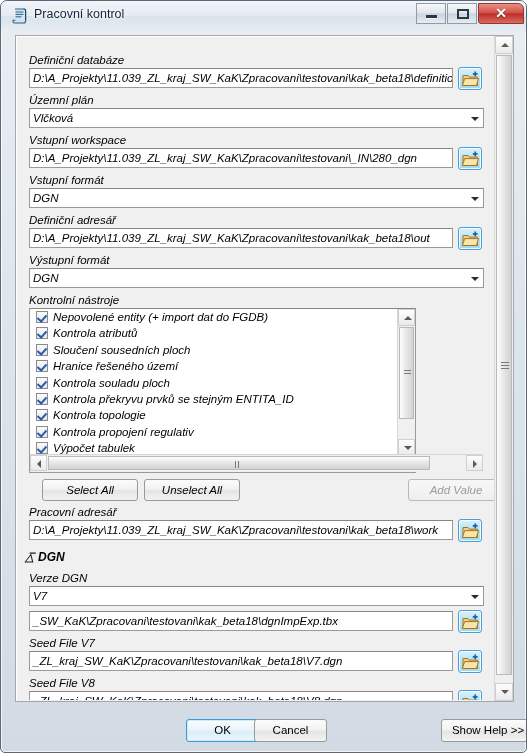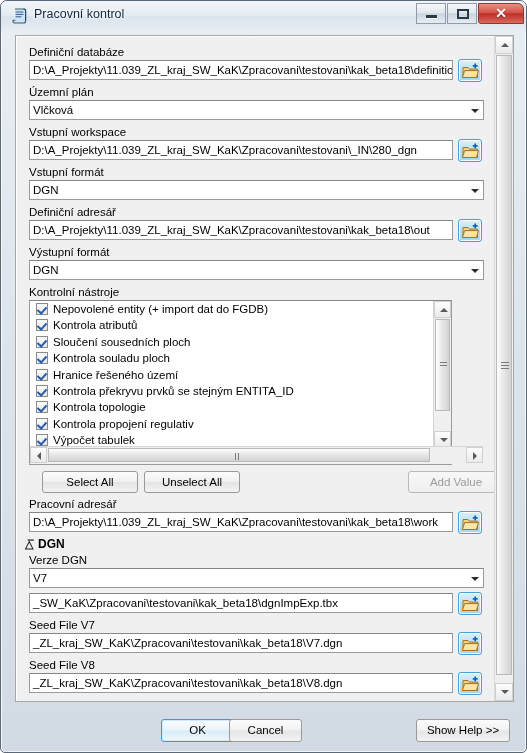--- a/index.html
+++ b/index.html
@@ -109,21 +109,22 @@
     left: 1px; top: 1px;
     width: 479px;
     height: 663px;
     overflow: hidden;
     background: #f0f0f0;
   }
   .inner {
     position: absolute;
     left: 0; top: 0;
     width: 479px;
-    padding: 8px 0 0 0;
+    padding: 16px 0 0 0;
+    font-style: italic;
   }
 
   
   .label {
     font-size: 11.5px;
     color: #000;
     margin: 0 0 1px 12px;
     line-height: 14px;
     white-space: nowrap;
   }
@@ -184,21 +185,21 @@
     border-radius: 3px;
     background: linear-gradient(180deg,#d9f1fb 0%, #b6e3f7 50%, #9ed8f3 100%);
     box-shadow: inset 0 0 0 1px rgba(255,255,255,.85);
   }
   .browse svg { position: absolute; left: 3px; top: 3px; }
 
   
   .listbox {
     position: relative;
     margin: 0 0 0 12px;
-    width: 423px;
+    width: 387px;
     height: 165px;
     box-sizing: border-box;
     background: #fff;
     border: 1px solid #9a9a9a;
     border-top-color: #868686;
   }
   .list-items {
     position: absolute;
     left: 0; top: 0;
     width: 436px;
@@ -310,21 +311,21 @@
   }
   .pbtn.disabled { color: #9b9b9b; background: linear-gradient(180deg,#f7f7f7,#efefef); border-color:#b9b9b9; }
 
   
   .section {
     margin: 6px 0 2px 8px;
     font-size: 12px;
     font-weight: bold;
     color: #000;
     white-space: nowrap;
-    line-height: 13px;
+    line-height: 23px;
   }
   .chev { display:inline-block; width: 13px; color:#1a1a1a; font-size: 11px; }
 
   
   .outer-sb {
     position: absolute;
     right: 0; top: 0;
     width: 18px;
     height: 665px;
     background: #f0f0f0;
@@ -359,20 +360,21 @@
     box-sizing: border-box;
     border: 1px solid #9a9a9a;
     border-radius: 3px;
     background: linear-gradient(180deg,#fcfcfc 0%,#f2f2f2 48%,#e4e4e4 52%,#f3f3f3 100%);
     font-family: "Liberation Sans", sans-serif;
     font-size: 11.5px;
     color: #000;
     text-align: center;
     line-height: 21px;
     white-space: nowrap;
+    margin-left: 25px;
   }
   .bbtn.default {
     border: 1px solid #3c9ad6;
     box-shadow: inset 0 0 0 1px #cfeaf9;
     background: linear-gradient(180deg,#fbfdfe 0%,#eaf4fb 48%,#d9ecf8 52%,#eff7fc 100%);
   }
 </style>
 </head>
 <body>
 
@@ -452,22 +454,22 @@
               <div class="combo">DGN<span class="arrow"></span></div>
             </div>
           </div>
 
         <div class="label">Kontrolní nástroje</div>
         <div class="listbox">
           <div class="list-items" id="tool-items">
               <div class="cbitem"><span class="cbox"></span><span>Nepovolené entity (+ import dat do FGDB)</span></div>
               <div class="cbitem"><span class="cbox"></span><span>Kontrola atributů</span></div>
               <div class="cbitem"><span class="cbox"></span><span>Sloučení sousedních ploch</span></div>
+              <div class="cbitem"><span class="cbox"></span><span>Hranice řešeného území</span></div>
               <div class="cbitem"><span class="cbox"></span><span>Kontrola souladu ploch</span></div>
-              <div class="cbitem"><span class="cbox"></span><span>Hranice řešeného území</span></div>
               <div class="cbitem"><span class="cbox"></span><span>Kontrola překryvu prvků se stejným ENTITA_ID</span></div>
               <div class="cbitem"><span class="cbox"></span><span>Kontrola topologie</span></div>
               <div class="cbitem"><span class="cbox"></span><span>Kontrola propojení regulativ</span></div>
               <div class="cbitem"><span class="cbox"></span><span>Výpočet tabulek</span></div>
             </div>
 
           <div class="vsb">
             <div class="sbtn up">
                 <span class="tri-up"></span>
               </div>

